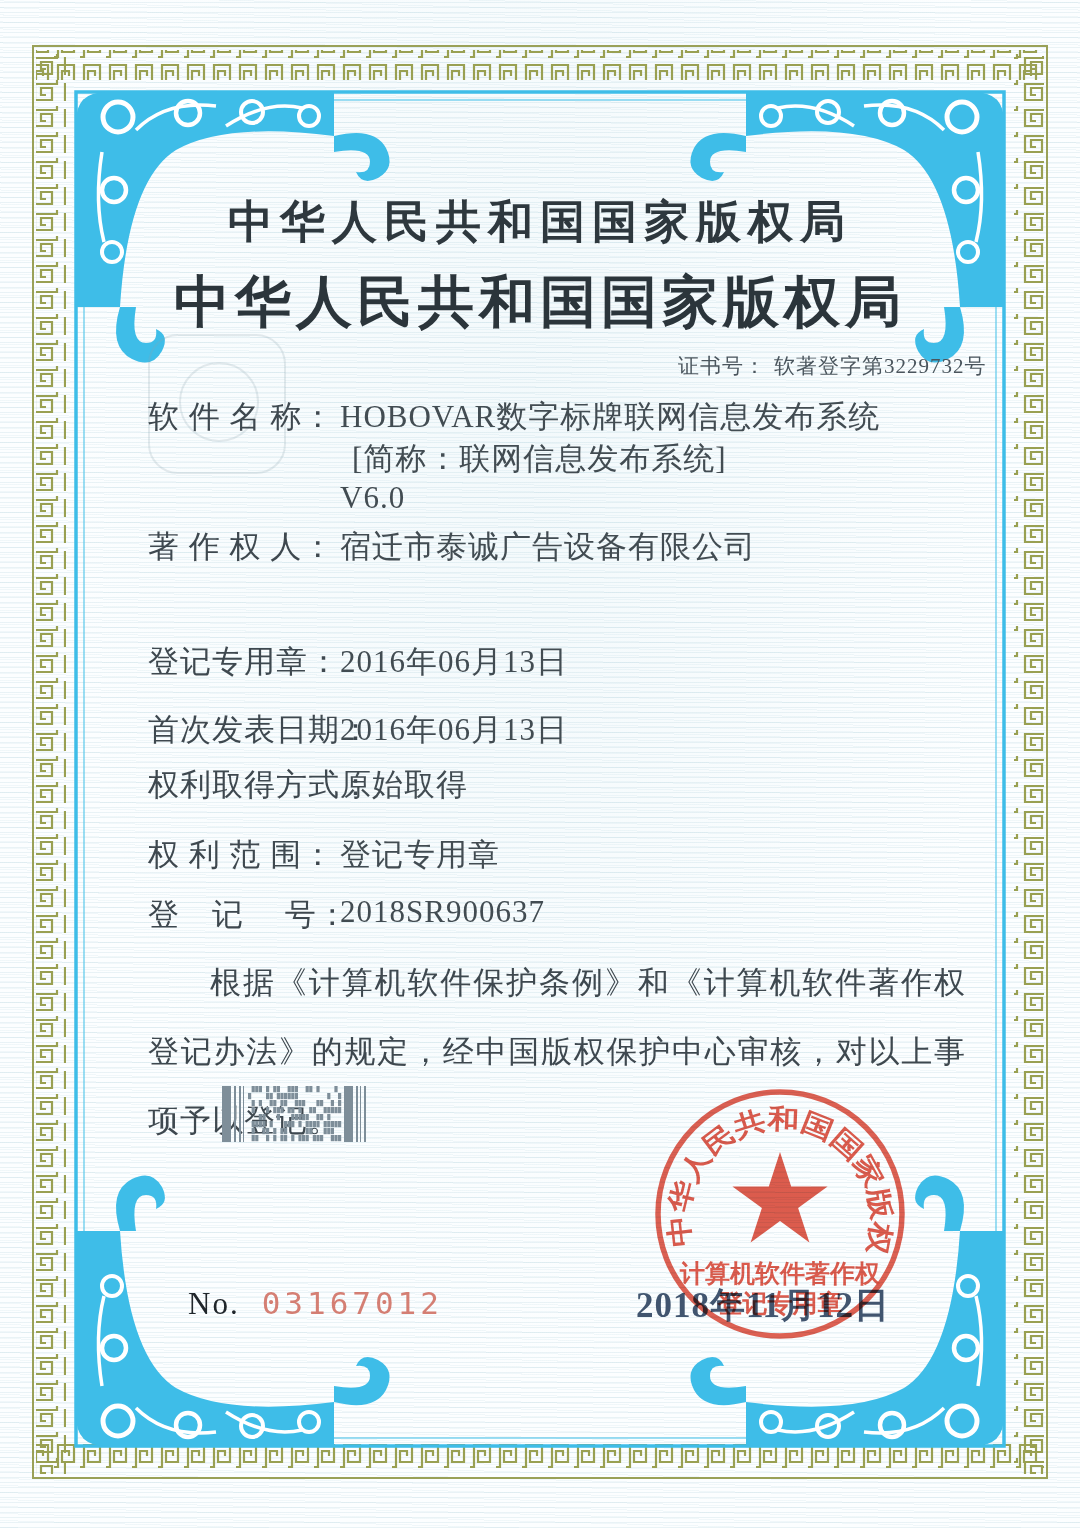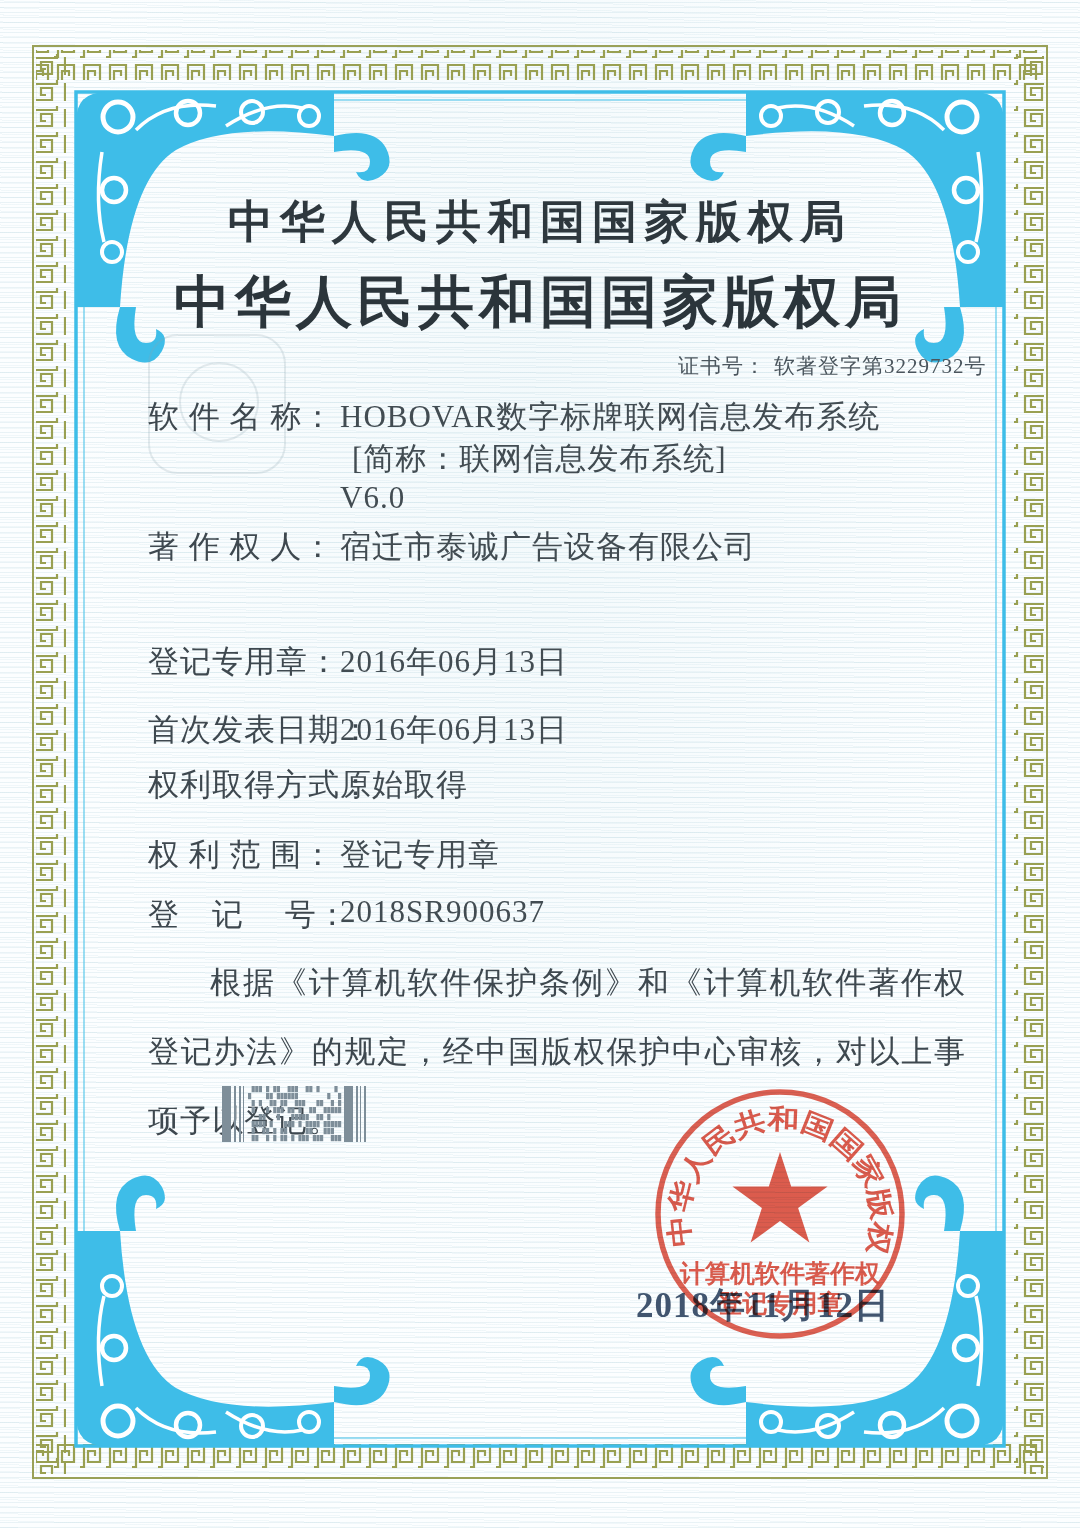--- a/index.html
+++ b/index.html
@@ -282,14 +282,18 @@
     </defs>
     <circle cx="140" cy="142" r="122" fill="none" stroke="#dc4a3a" stroke-width="5.5" opacity="0.88"></circle>
     <polygon opacity="0.9" fill="#dc4a3a" points="140,80 151.2,114.6 187.6,114.5 158.1,135.9 169.4,170.5 140,149 110.6,170.5 121.9,135.9 92.4,114.5 128.8,114.6"></polygon>
     <text font-size="27" font-weight="bold" fill="#dc4a3a" opacity="0.9" font-family="Liberation Serif, DejaVu Serif, serif">
       <textPath href="#sealArc" startOffset="0" textLength="378" lengthAdjust="spacingAndGlyphs">中华人民共和国国家版权局</textPath>
     </text>
     <text x="140" y="210" text-anchor="middle" font-size="25" font-weight="bold" fill="#dc4a3a" opacity="0.9" font-family="Liberation Serif, DejaVu Serif, serif">计算机软件著作权</text>
     <text x="140" y="240" text-anchor="middle" font-size="25" font-weight="bold" fill="#dc4a3a" opacity="0.9" font-family="Liberation Serif, DejaVu Serif, serif">登记专用章</text>
   </svg>
 
+  <div class="serial">
+    <span class="no-label">No.</span>
+    <span class="no-value">03167012</span>
+  </div>
 
 </div>
 
 </body></html>

